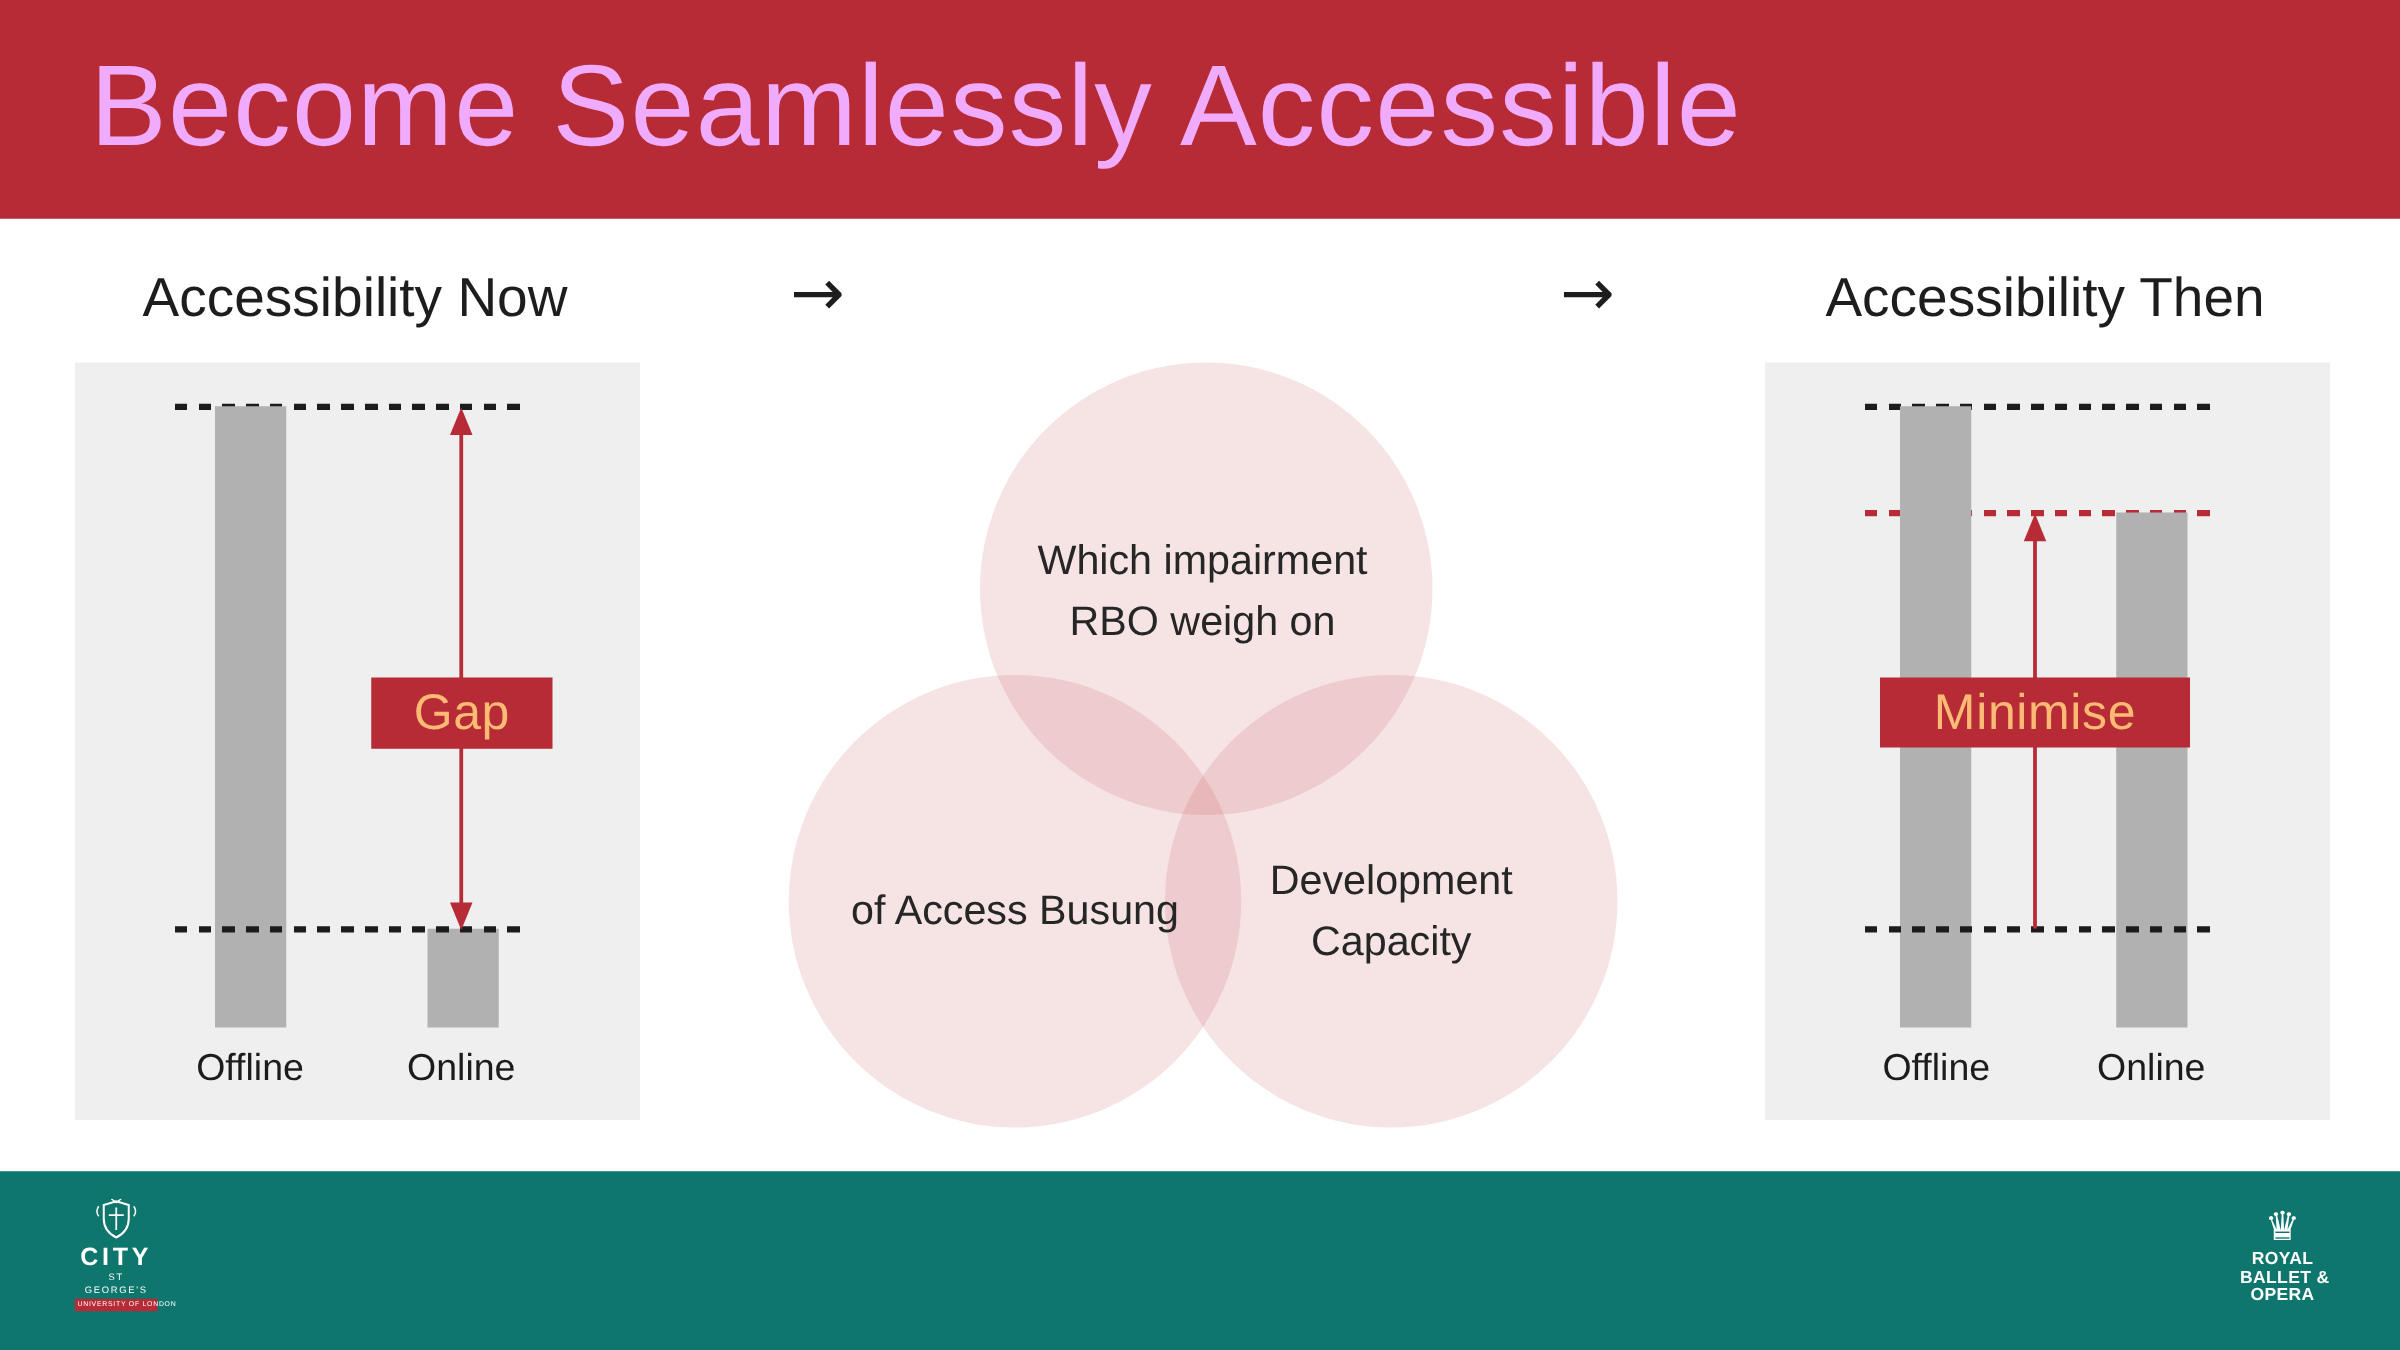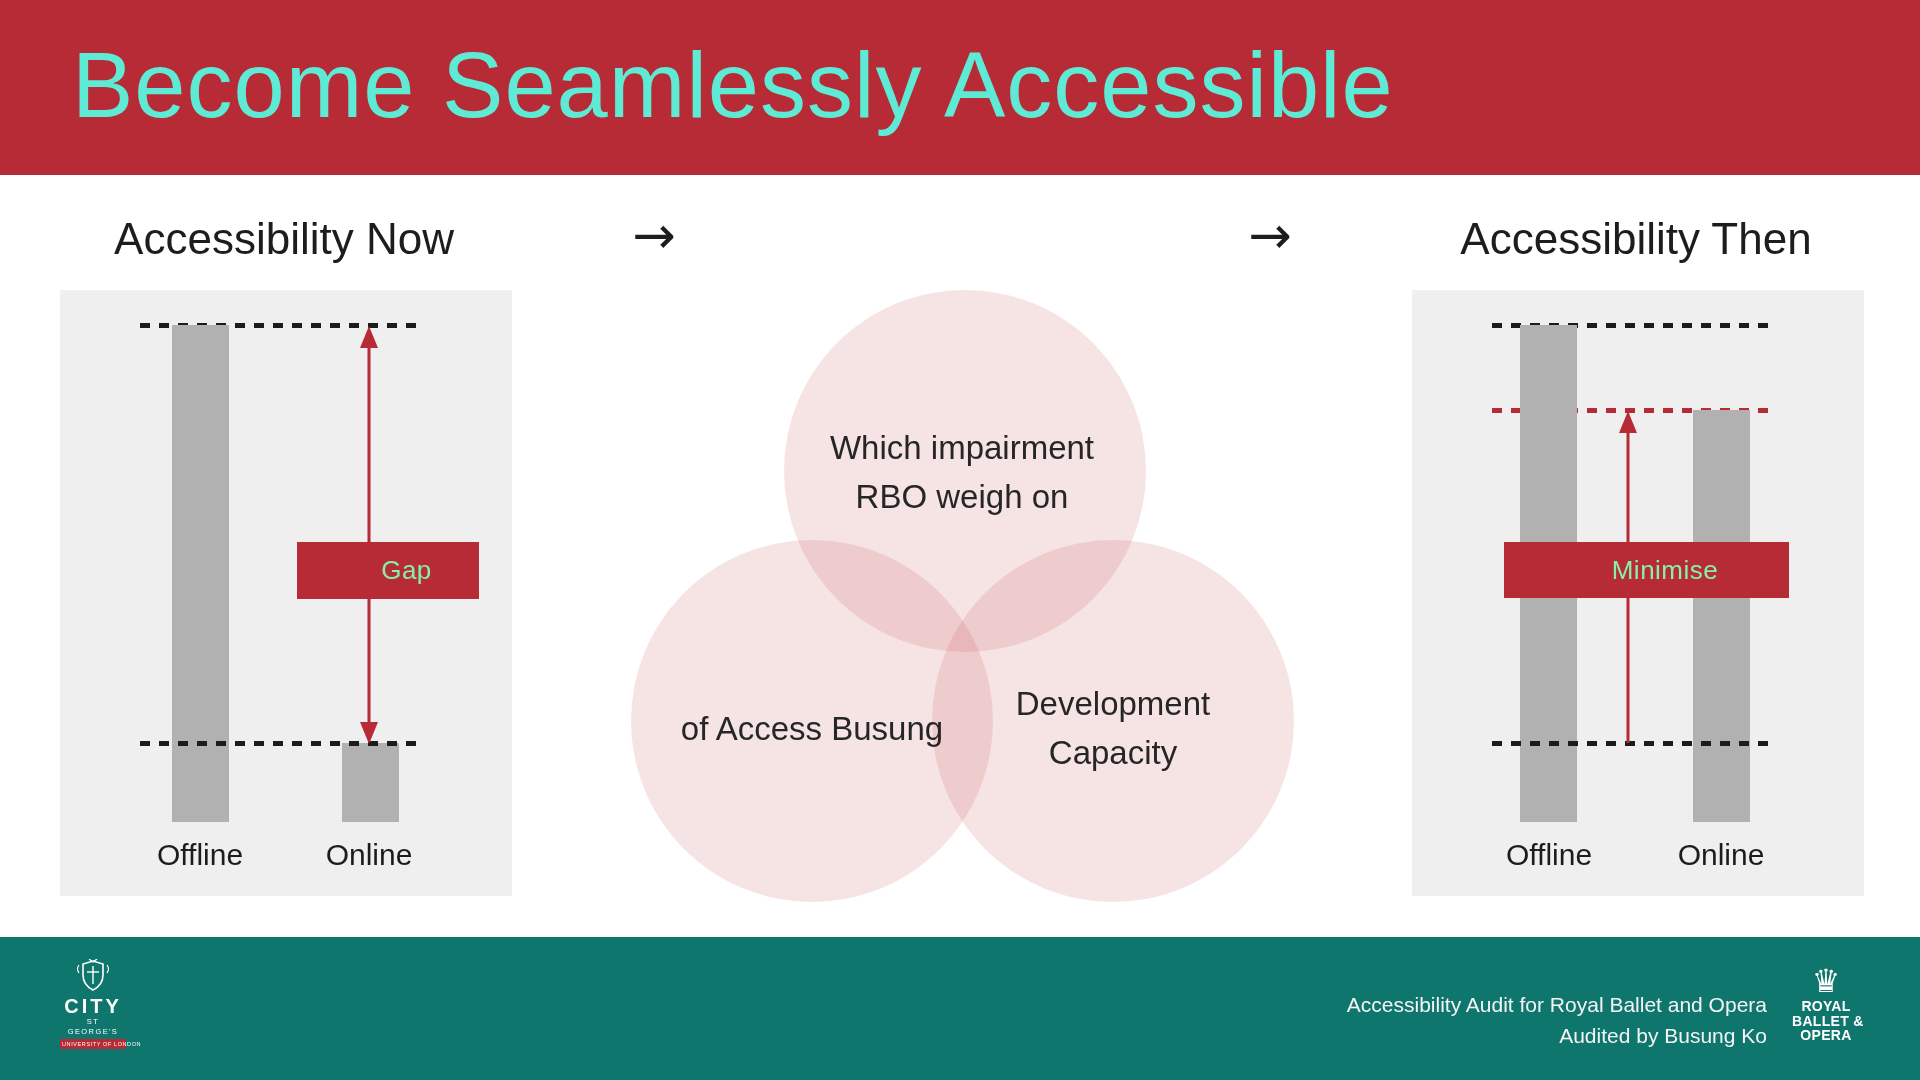--- a/index.html
+++ b/index.html
@@ -8,21 +8,21 @@
     font-family:"Liberation Sans",sans-serif;
     background:#ffffff;
     -webkit-font-smoothing:antialiased;
   }
   .slide{position:relative;width:1920px;height:1080px;overflow:hidden;background:#ffffff;}
 
   
   .banner{position:absolute;left:0;top:0;width:1920px;height:175px;background:#B62B35;}
   .banner .title{
     position:absolute;left:72px;top:30px;
-    color:#5eead4;font-size:92px;font-weight:400;letter-spacing:1px;line-height:110px;
+    color:#f0abfc;font-size:92px;font-weight:400;letter-spacing:1px;line-height:110px;
     white-space:nowrap;
   }
 
   
   .section-heading{
     position:absolute;top:212px;transform:translateX(-50%);
     font-size:44px;color:#1d1d1d;font-weight:400;white-space:nowrap;line-height:54px;
   }
   .h-now{left:284px;} .h-pri{left:960px;} .h-then{left:1636px;}
   .flow-arrow{
@@ -48,23 +48,23 @@
   .panel-now .bar-offline{left:112px;top:35px;height:497px;}
   .panel-now .bar-online{left:282px;top:453px;height:79px;}
   .panel-then .bar-offline{left:108px;top:35px;height:497px;}
   .panel-then .bar-online{left:281px;top:120px;height:412px;}
 
   .v-arrow{position:absolute;}
   .panel-now .v-arrow{left:295px;top:36px;}
   .panel-then .v-arrow{left:202px;top:121px;}
 
   .tag{
-    position:absolute;background:#B62B35;color:#86efac;
+    position:absolute;background:#B62B35;color:#fdba74;
     display:flex;align-items:center;justify-content:center;
-    font-size:26px;font-weight:400;letter-spacing:0.5px;padding-left:37px;
+    font-size:40px;font-weight:400;letter-spacing:0.5px;
   }
   .tag-gap{left:237px;top:252px;width:145px;height:57px;}
   .tag-minimise{left:92px;top:252px;width:248px;height:56px;}
 
   .bar-label{
     position:absolute;top:548px;transform:translateX(-50%);
     font-size:30px;color:#1c1c1c;white-space:nowrap;
   }
   .panel-now .bl-offline{left:140px;}
   .panel-now .bl-online{left:309px;}
@@ -174,24 +174,20 @@
         <line x1="14" y1="13" x2="26" y2="13" stroke="#ffffff" stroke-width="1.4"></line>
         <path d="M6 6 Q3 10 6 14 M34 6 Q37 10 34 14" fill="none" stroke="#ffffff" stroke-width="1.2"></path>
         <path d="M16 0 L20 3 L24 0" fill="none" stroke="#ffffff" stroke-width="1.2"></path>
       </svg>
       <div class="city-name">CITY</div>
       <div class="city-sub">ST GEORGE'S</div>
       <span class="city-uol">UNIVERSITY OF LONDON</span>
     </div>
 
 
-    <div class="footer-right-text">
-      <div>Accessibility Audit for Royal Ballet and Opera</div>
-      <div>Audited by Busung Ko</div>
-    </div>
 
     <div class="rbo-logo">
       <div class="rbo-crown">♛</div>
       <div class="rbo-name">ROYAL</div>
       <div class="rbo-name">BALLET &amp;</div>
       <div class="rbo-name">OPERA</div>
     </div>
 
   </div>
 </div>

